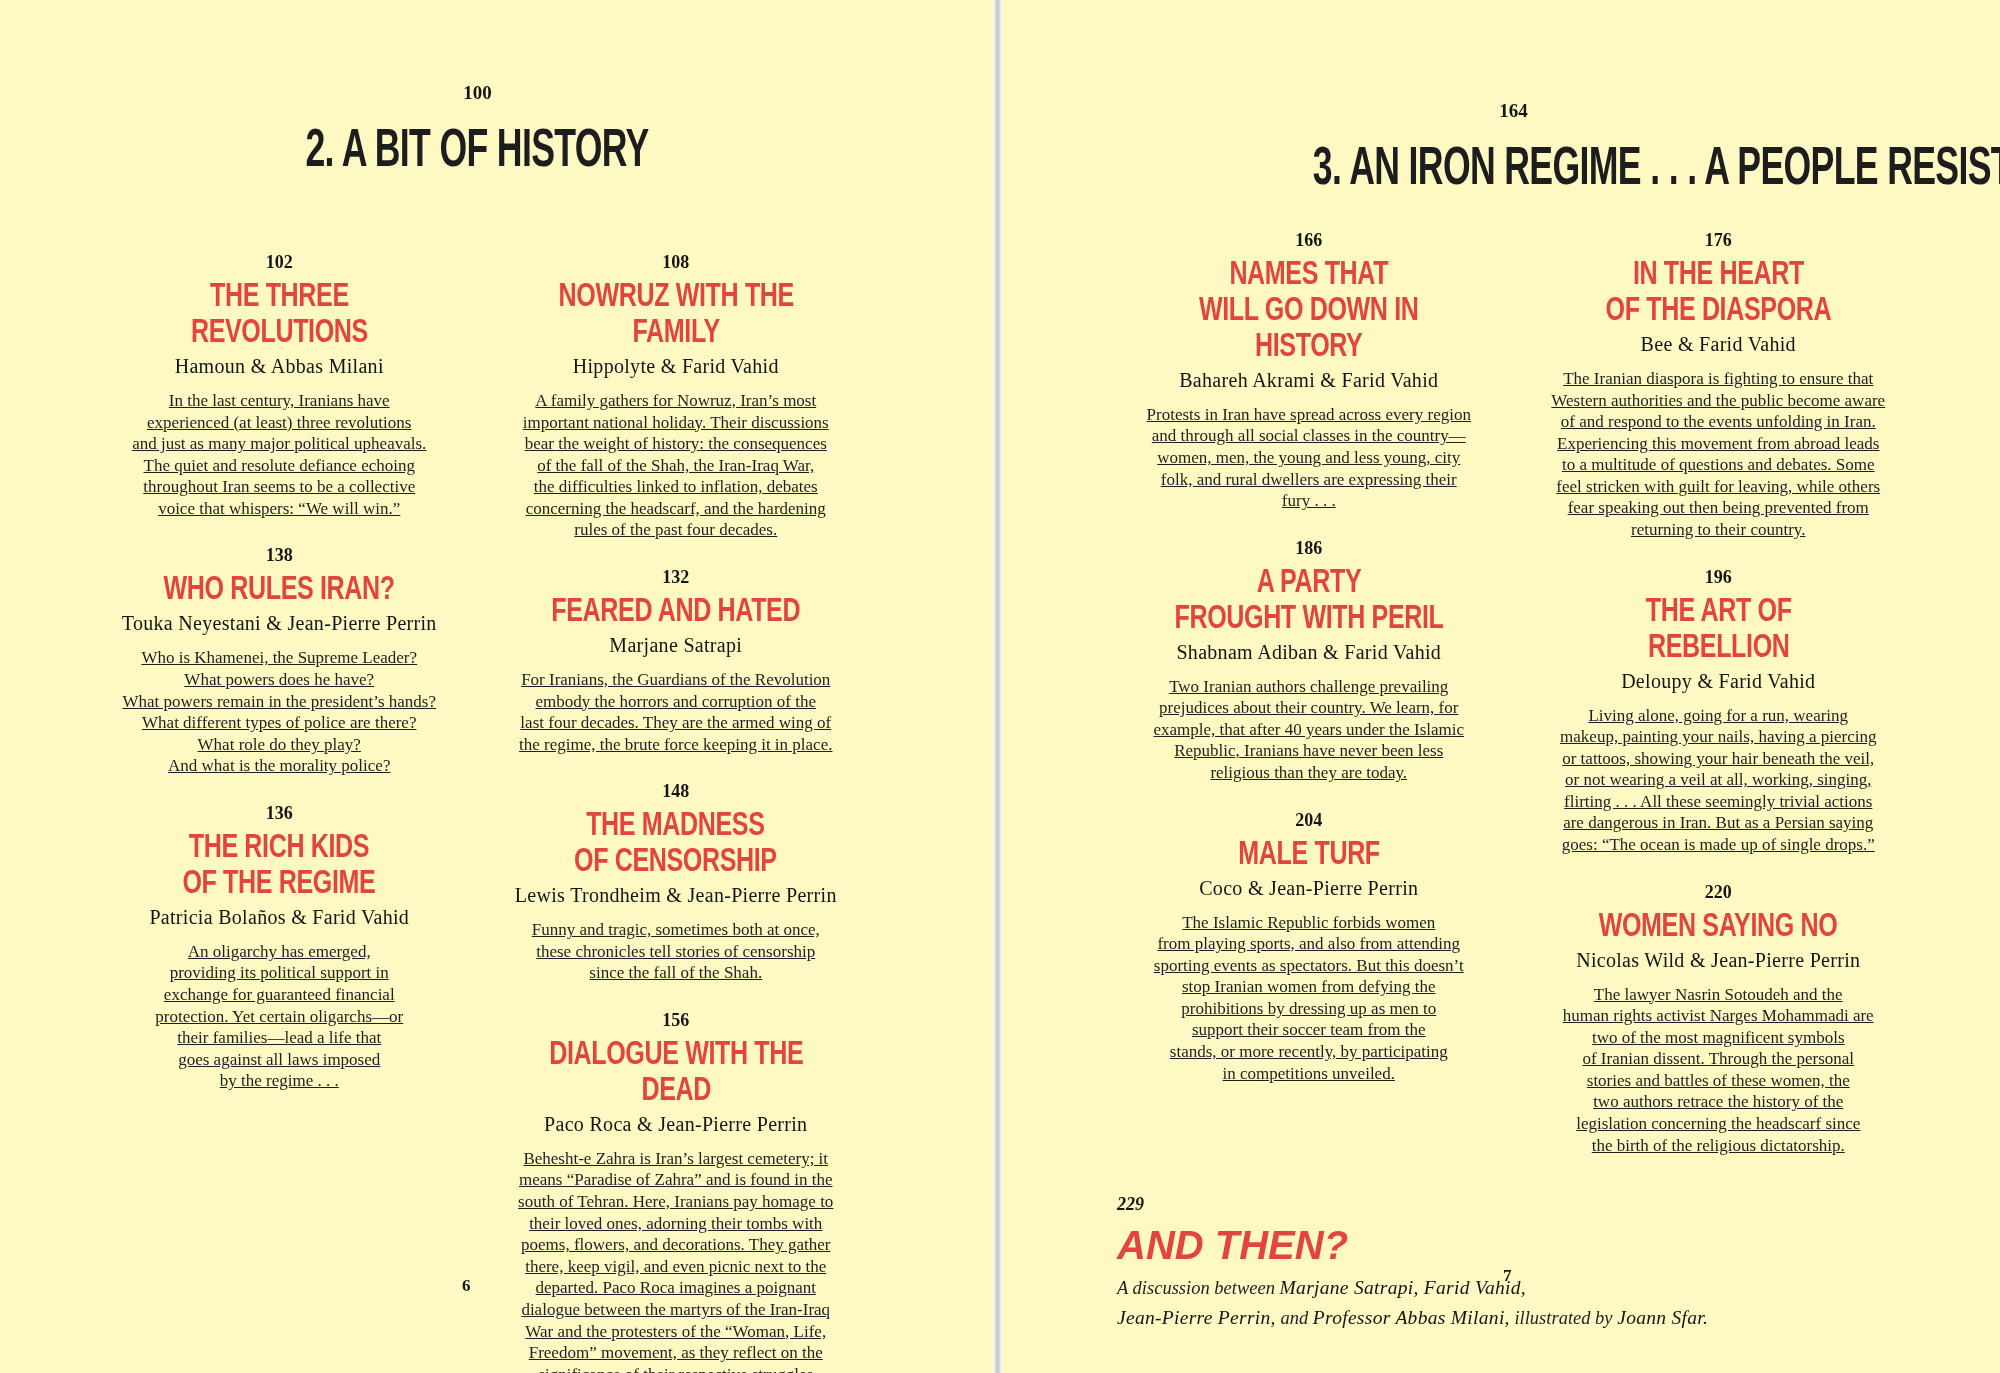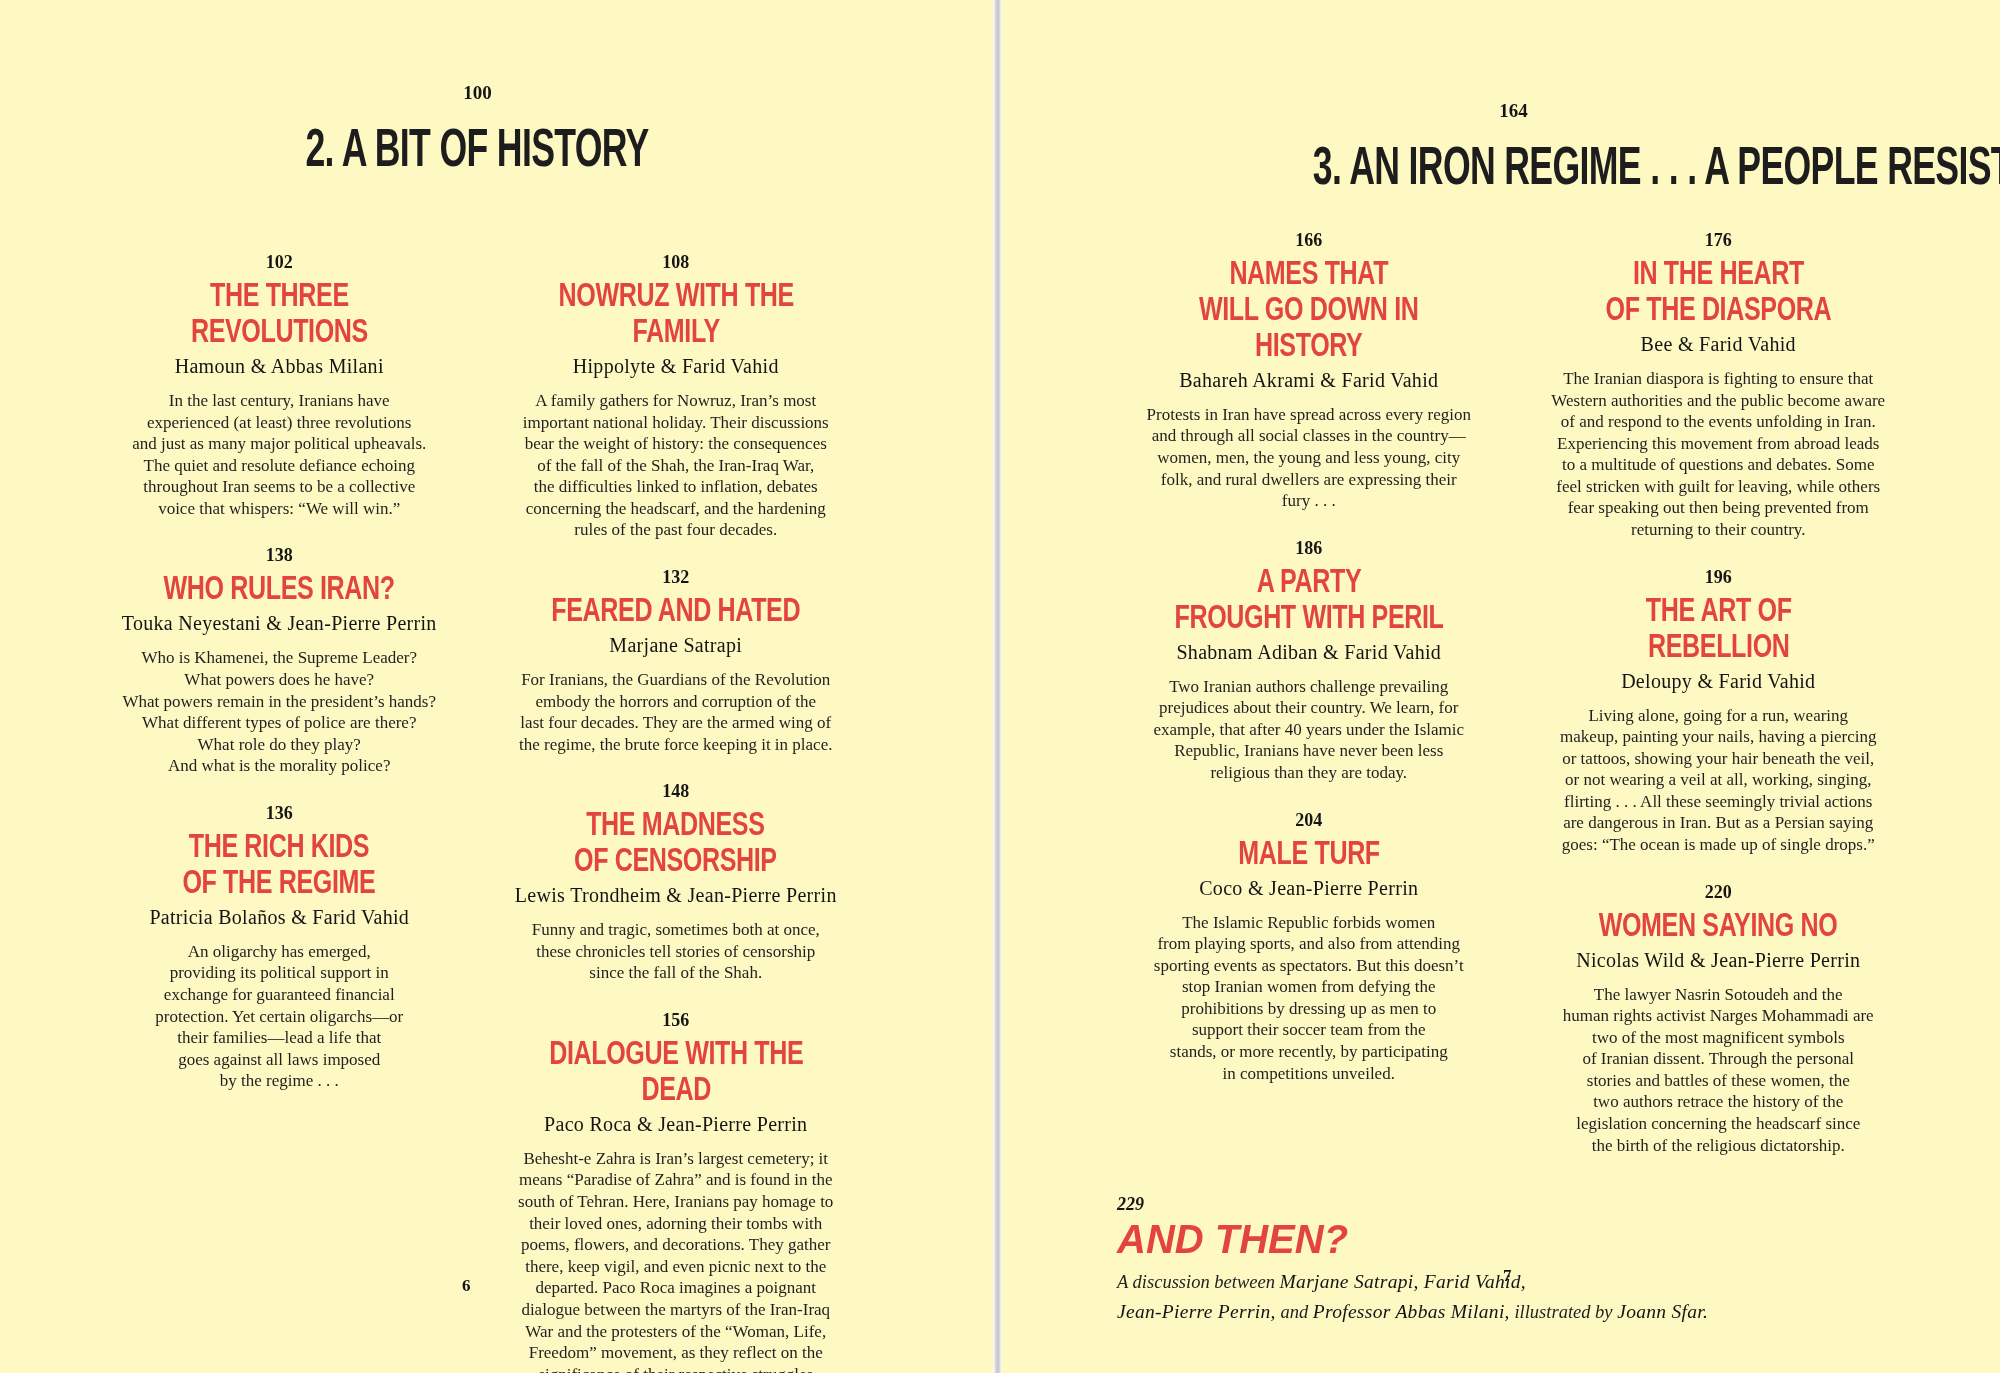--- a/index.html
+++ b/index.html
@@ -31,24 +31,24 @@
 
   .entry{text-align:center;margin-bottom:26px;}
   .e-num{font-family:"Liberation Serif",serif;font-weight:bold;font-size:18px;color:#151515;
     margin-bottom:4px;}
   .e-title{margin:0 0 6px;font-family:"Liberation Sans",sans-serif;font-weight:700;
     font-size:33px;line-height:1.09;color:#e2453d;letter-spacing:-0.5px;}
   .e-title .cond2{display:inline-block;white-space:pre-line;transform:scaleX(0.76);
     transform-origin:50% 50%;}
   .e-auth{font-family:cursive;font-size:20px;color:#141414;margin:0 0 7px;letter-spacing:0.3px;}
   .e-desc{margin:12px;font-family:"Liberation Serif",serif;font-size:17px;line-height:1.27;
-    color:#1f1f1f;white-space:pre-line;}
+    color:#1f1f1f;white-space:pre-line;text-decoration:underline;}
 
   .footer-entry{text-align:left;margin-top:12px;font-style:italic;}
-  .f-title{margin:4px 0 8px;font-family:"Liberation Sans",sans-serif;font-weight:700;
+  .f-title{margin:10px 0 8px;font-family:"Liberation Sans",sans-serif;font-weight:700;
     font-size:40px;line-height:1;color:#e2453d;}
   .f-line{margin:0;font-size:18px;line-height:1.5;color:#1f1f1f;}
   .f-line .serif{font-family:"Liberation Serif",serif;font-size:18.5px;}
   .f-line .hand{font-family:cursive;font-size:19.5px;letter-spacing:0.3px;color:#141414;}
 
   .folio{position:absolute;font-family:"Liberation Serif",serif;font-weight:bold;
     font-size:17px;color:#151515;}
   .folio-left{left:462px;top:1276px;}
   .folio-right{left:498px;top:1266px;}
 </style>

